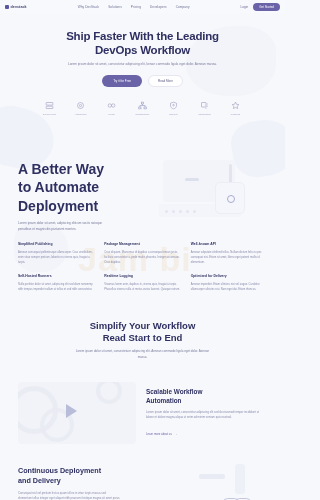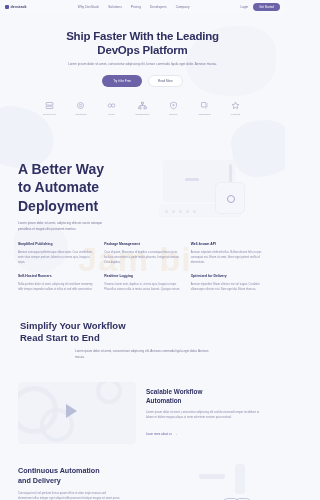--- a/index.html
+++ b/index.html
@@ -73,21 +73,21 @@
   .dev-stick { position: absolute; left: 70px; top: 6px; width: 3px; height: 22px;
                background: #e2e4ee; border-radius: 2px; }
 
   
   .cards { position: relative; z-index: 3; padding: 10px 18px 0;
            display: grid; grid-template-columns: repeat(3, 1fr); gap: 9px 10px; }
   .card h3 { font-size: 3.4px; font-weight: 700; color: #2f3061; margin-bottom: 4px; }
   .card p { font-size: 2.7px; line-height: 1.85; color: #8a8bab; }
 
   
-  .sec-simplify { position: relative; z-index: 3; padding: 28px 20px 0; }
+  .sec-simplify { position: relative; z-index: 3; text-align: center; padding: 28px 20px 0; }
   .sec-simplify h2 { font-size: 9.5px; line-height: 1.28; font-weight: 700; color: #2f3061; }
   .sec-simplify p { margin: 5px auto 0; max-width: 135px; font-size: 3px;
                     line-height: 1.8; color: #7a7b9c; }
 
   
   .sec-video { position: relative; z-index: 3; margin-top: 22px; display: flex;
                align-items: center; padding: 0 18px; gap: 10px; }
   .video-box { position: relative; width: 118px; height: 62px; background: #f1f3f9;
                border-radius: 4px; overflow: hidden; flex: none; }
   .vg { position: absolute; border-radius: 50%; border: 5px solid #e8eaf3; opacity: .8; }
@@ -142,21 +142,21 @@
     </div>
     <div class="nav-right">
       <span class="login">Login</span>
       <button class="cta-sm">Get Started</button>
     </div>
   </div>
 
   <div class="hero">
     <h1>
       <span>Ship Faster With the Leading</span><br>
-      <span>DevOps Platform</span>
+      <span>DevOps Workflow</span>
     </h1>
     <p>Lorem ipsum dolor sit amet, consectetur adipiscing elit, kenan commodo ligula eget dolor. Aenean massa.</p>
     <div class="hero-btns">
       <button class="btn-primary">Try it for Free</button>
       <button class="btn-ghost">Read More</button>
     </div>
   </div>
 
   <div class="icon-row">
     <div class="icon-item">
@@ -282,21 +282,21 @@
       <p>Lorem ipsum dolor sit amet, consectetur adipiscing elit sed do eiusmod tempor incididunt ut labore et dolore magna aliqua ut enim ad minim veniam quis nostrud.</p>
       <span class="link-more">
         <span>Learn more about us</span>
         <span class="arr">→</span>
       </span>
     </div>
   </div>
 
   <div class="sec-ci">
     <h2>
-      <span>Continuous Automation</span><br>
+      <span>Continuous Deployment</span><br>
       <span>and Delivery</span>
     </h2>
     <p>Consequat nisl vel pretium lectus quam id leo in vitae turpis massa sed elementum tellus integer eget aliquet nibh praesent tristique magna sit amet purus gravida quis.</p>
     <div class="ci-art">
       <div class="ci-bar"></div>
       <div class="ci-bottle"></div>
       <div class="ci-link"></div>
       <div class="ci-link2"></div>
     </div>
   </div>

